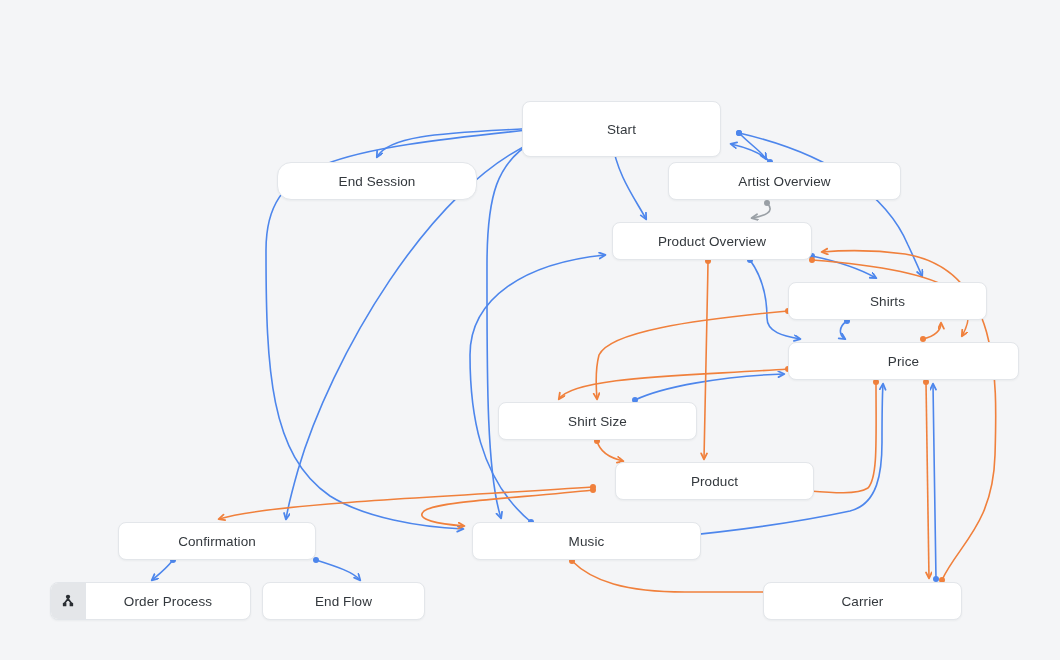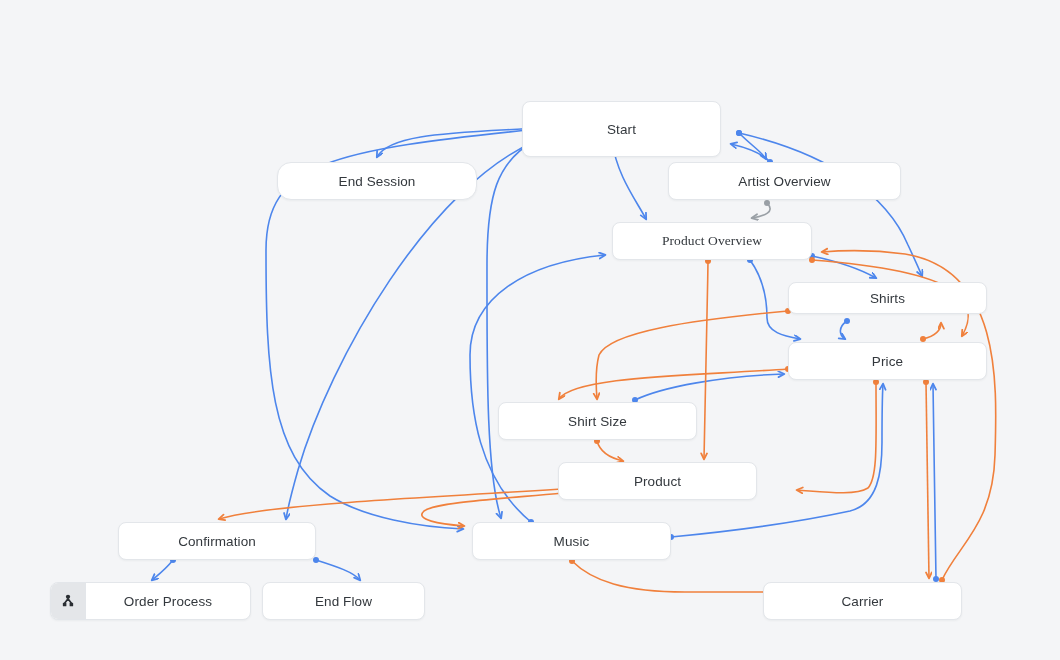--- a/index.html
+++ b/index.html
@@ -180,39 +180,39 @@
   <div id="nodes-group">
       <div class="node" style="left: 522px; top: 101px; width: 199px; height: 56px;">
         <span class="label">Start</span>
       </div>
       <div class="node" style="left: 277px; top: 162px; width: 200px; height: 38px; border-radius: 14px;">
         <span class="label">End Session</span>
       </div>
       <div class="node" style="left: 640px; top: 162px; width: 233px; height: 38px; margin-left: 28px;">
         <span class="label">Artist Overview</span>
       </div>
-      <div class="node" style="left: 612px; top: 222px; width: 200px; height: 38px; font-family: Liberation Serif, serif;">
+      <div class="node" style="left: 612px; top: 222px; width: 200px; height: 38px;">
         <span class="label">Product Overview</span>
       </div>
-      <div class="node" style="left: 788px; top: 282px; width: 199px; height: 32px;">
+      <div class="node" style="left: 788px; top: 282px; width: 199px; height: 38px;">
         <span class="label">Shirts</span>
       </div>
-      <div class="node" style="left: 788px; top: 342px; width: 199px; height: 38px;">
+      <div class="node" style="left: 788px; top: 342px; width: 231px; height: 38px;">
         <span class="label">Price</span>
       </div>
       <div class="node" style="left: 498px; top: 402px; width: 199px; height: 38px; text-align: center;">
         <span class="label">Shirt Size</span>
       </div>
-      <div class="node" style="left: 558px; top: 462px; width: 199px; height: 38px;">
+      <div class="node" style="left: 615px; top: 462px; width: 199px; height: 38px;">
         <span class="label">Product</span>
       </div>
       <div class="node" style="left: 118px; top: 522px; width: 198px; height: 38px; justify-content: center;">
         <span class="label">Confirmation</span>
       </div>
-      <div class="node" style="left: 472px; top: 522px; width: 199px; height: 38px;">
+      <div class="node" style="left: 472px; top: 522px; width: 229px; height: 38px;">
         <span class="label">Music</span>
       </div>
       <div class="node" style="left: 50px; top: 582px; width: 201px; height: 38px;">
         <div class="iconbox">
           <svg width="16" height="16" viewBox="0 0 18 18">
             <circle cx="9" cy="4.3" r="2.4" fill="#2a2e33"></circle>
             <path d="M9,6.5 L5.2,11.6 M9,6.5 L12.8,11.6" stroke="#2a2e33" stroke-width="1.9" fill="none" stroke-linecap="round"></path>
             <rect x="3.2" y="11" width="4" height="4" rx="0.7" fill="#2a2e33"></rect>
             <rect x="10.8" y="11" width="4" height="4" rx="0.7" fill="#2a2e33"></rect>
           </svg>

